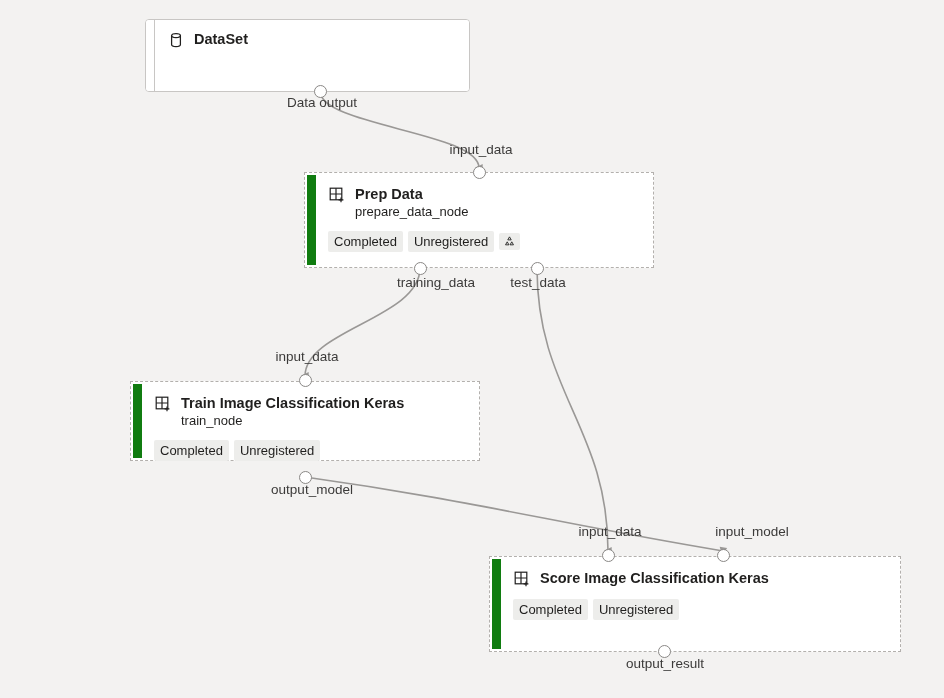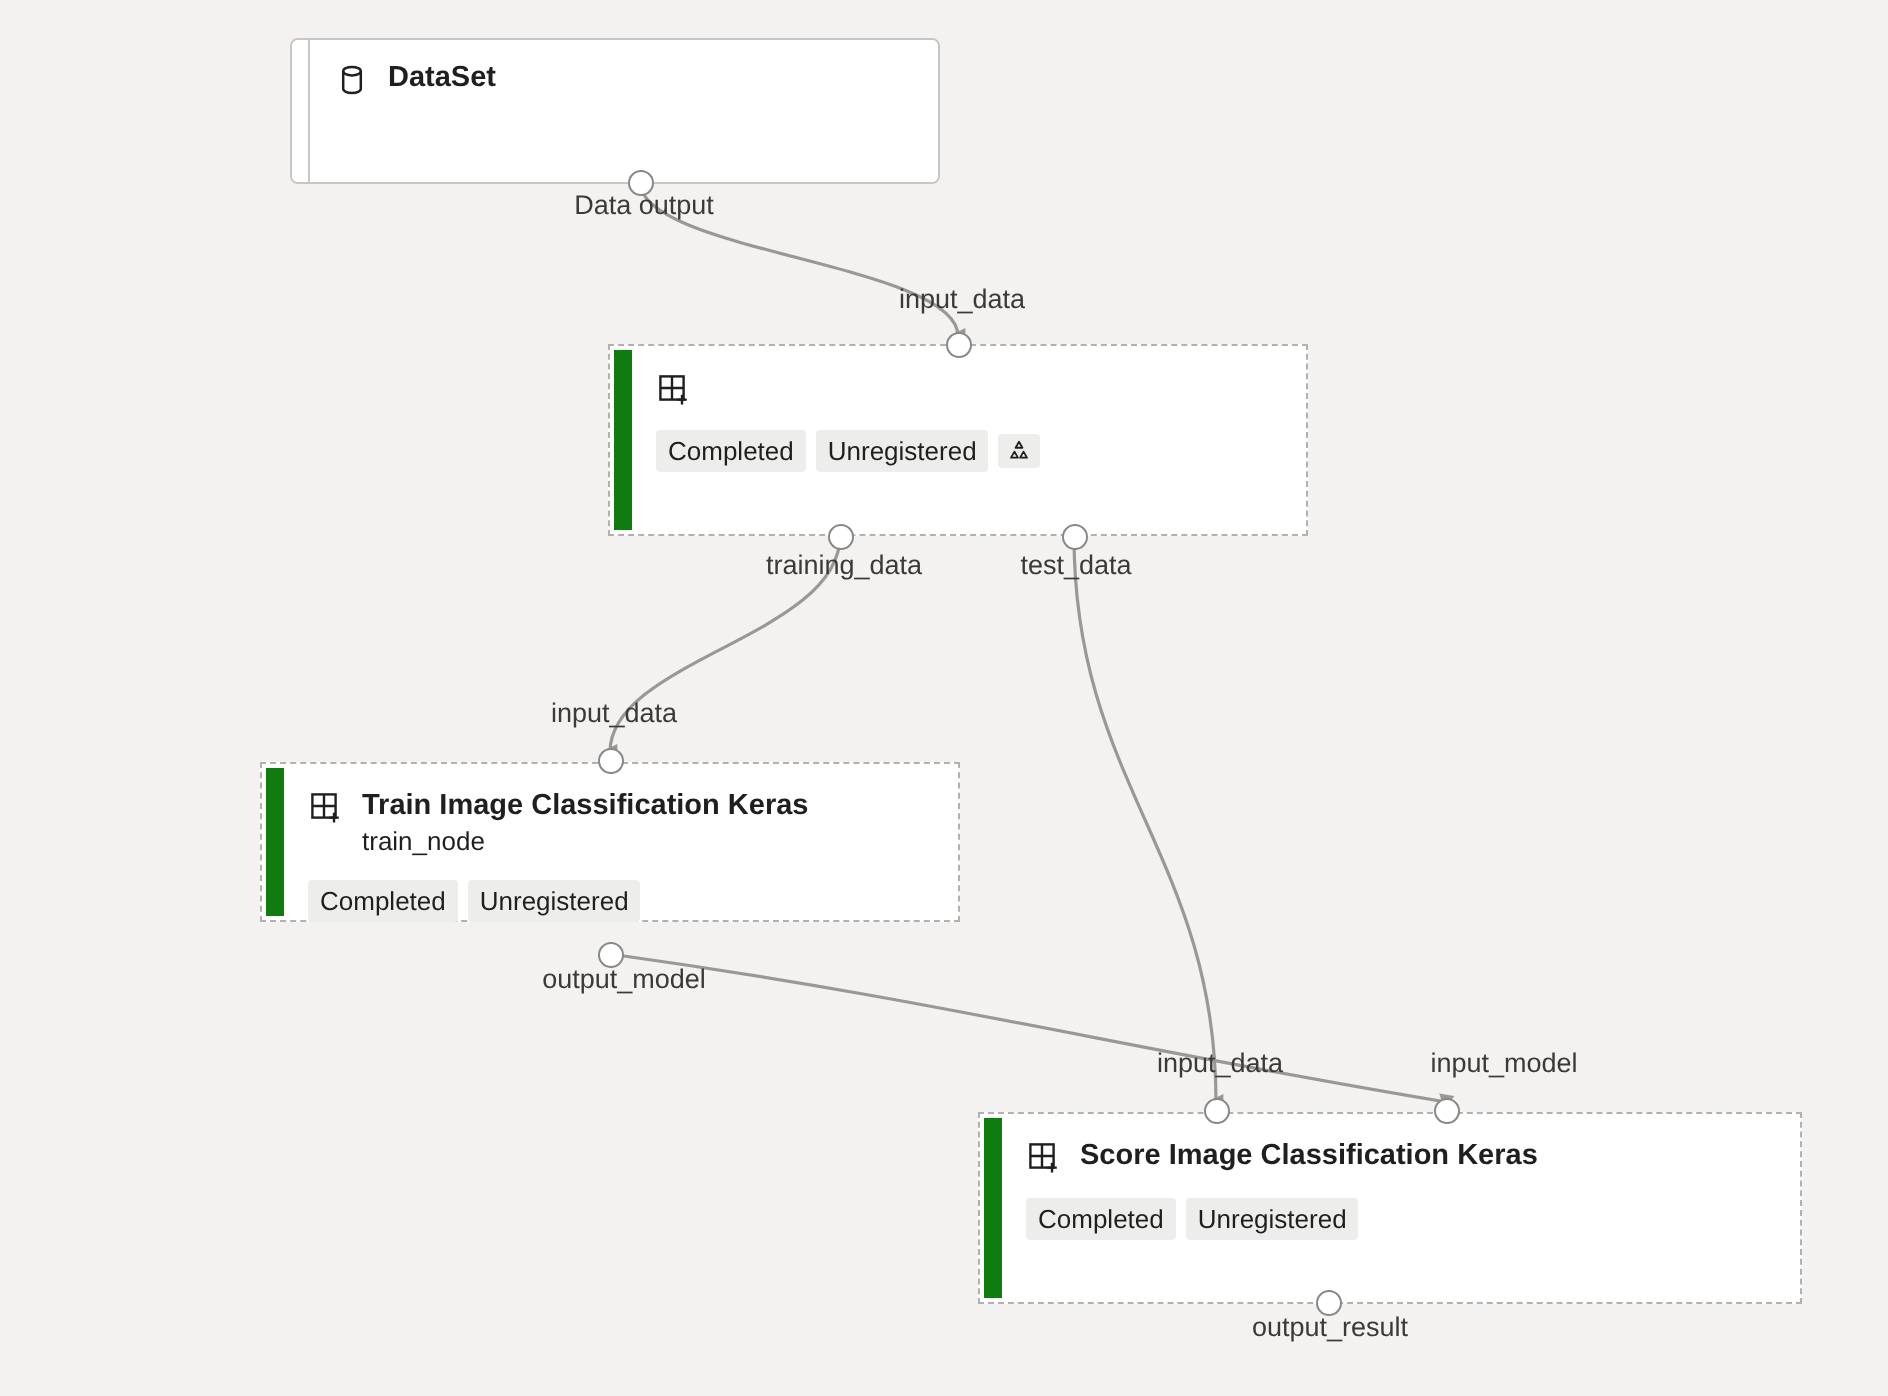--- a/index.html
+++ b/index.html
@@ -193,20 +193,24 @@
           <div class="accent-bar" style="background: rgb(16, 124, 16);"></div>
           <div class="node-body">
             <div class="node-head">
   <span class="node-icon">
     <svg viewBox="0 0 18 18" width="18" height="18" fill="none" stroke="#201f1e" stroke-width="1.2">
       <rect x="2.2" y="2.2" width="11.6" height="11.6"></rect>
       <path d="M 8 2.2 L 8 13.8 M 2.2 8 L 13.8 8"></path>
       <path d="M 13 11.4 L 13 16.2 M 10.6 13.8 L 15.4 13.8" stroke-width="1.2"></path>
     </svg>
   </span>
+<div class="node-titles">
+                <div class="node-title">Prep Data</div>
+                <div class="node-subtitle">prepare_data_node</div>
+              </div>
             </div>
             <div class="badges">
               <div class="badge">Completed</div>
               <div class="badge">Unregistered</div>
               <div class="badge icon-badge">
   <svg viewBox="0 0 16 16" width="13" height="13" fill="none" stroke="#201f1e" stroke-width="1.1" stroke-linejoin="round">
     <path d="M 8 2.3 L 10.1 6.0 L 5.9 6.0 Z"></path>
     <path d="M 3.1 12.1 L 5.2 8.4 L 7.3 12.1 Z"></path>
     <path d="M 12.9 12.1 L 8.7 12.1 L 10.8 8.4 Z"></path>
   </svg>
@@ -270,21 +274,21 @@
       <div class="port" style="left: 537px; top: 268px;"></div>
       <div class="port" style="left: 305px; top: 380px;"></div>
       <div class="port" style="left: 305px; top: 477px;"></div>
       <div class="port" style="left: 608px; top: 555px;"></div>
       <div class="port" style="left: 723px; top: 555px;"></div>
       <div class="port" style="left: 664px; top: 651px;"></div>
     </div>
   <div id="labels-group">
       <div class="edge-label" style="left: 322px; top: 95px;">Data output</div>
       <div class="edge-label" style="left: 481px; top: 142px;">input_data</div>
-      <div class="edge-label" style="left: 422px; top: 275px;">training_data</div>
+      <div class="edge-label" style="left: 436px; top: 275px;">training_data</div>
       <div class="edge-label" style="left: 538px; top: 275px;">test_data</div>
       <div class="edge-label" style="left: 307px; top: 349px;">input_data</div>
       <div class="edge-label" style="left: 312px; top: 482px;">output_model</div>
       <div class="edge-label" style="left: 610px; top: 524px;">input_data</div>
       <div class="edge-label" style="left: 752px; top: 524px;">input_model</div>
       <div class="edge-label" style="left: 665px; top: 656px;">output_result</div>
     </div>
 
 </div>
 

